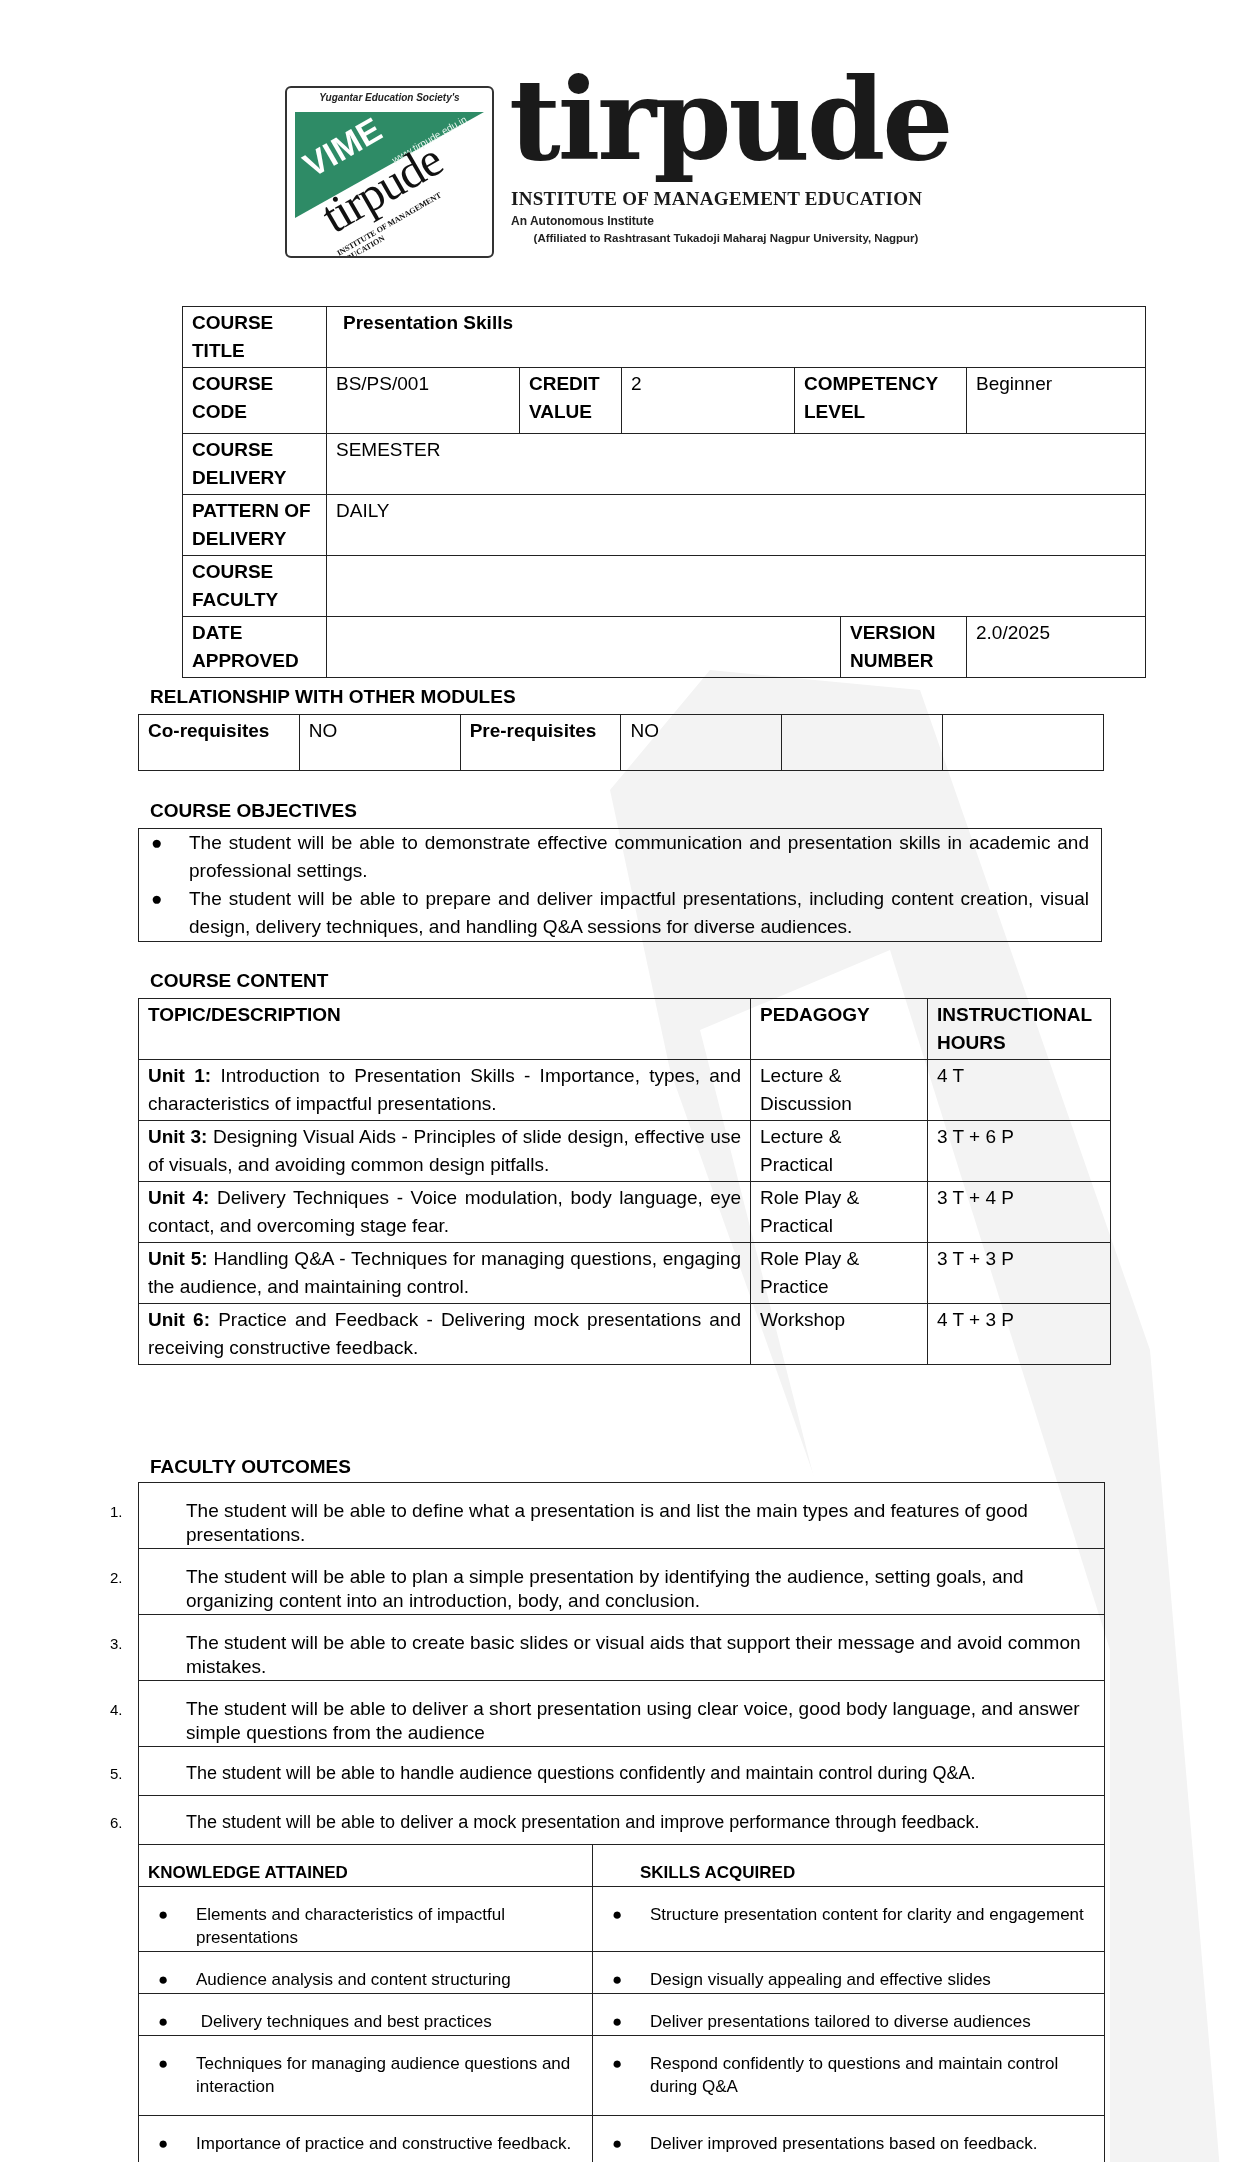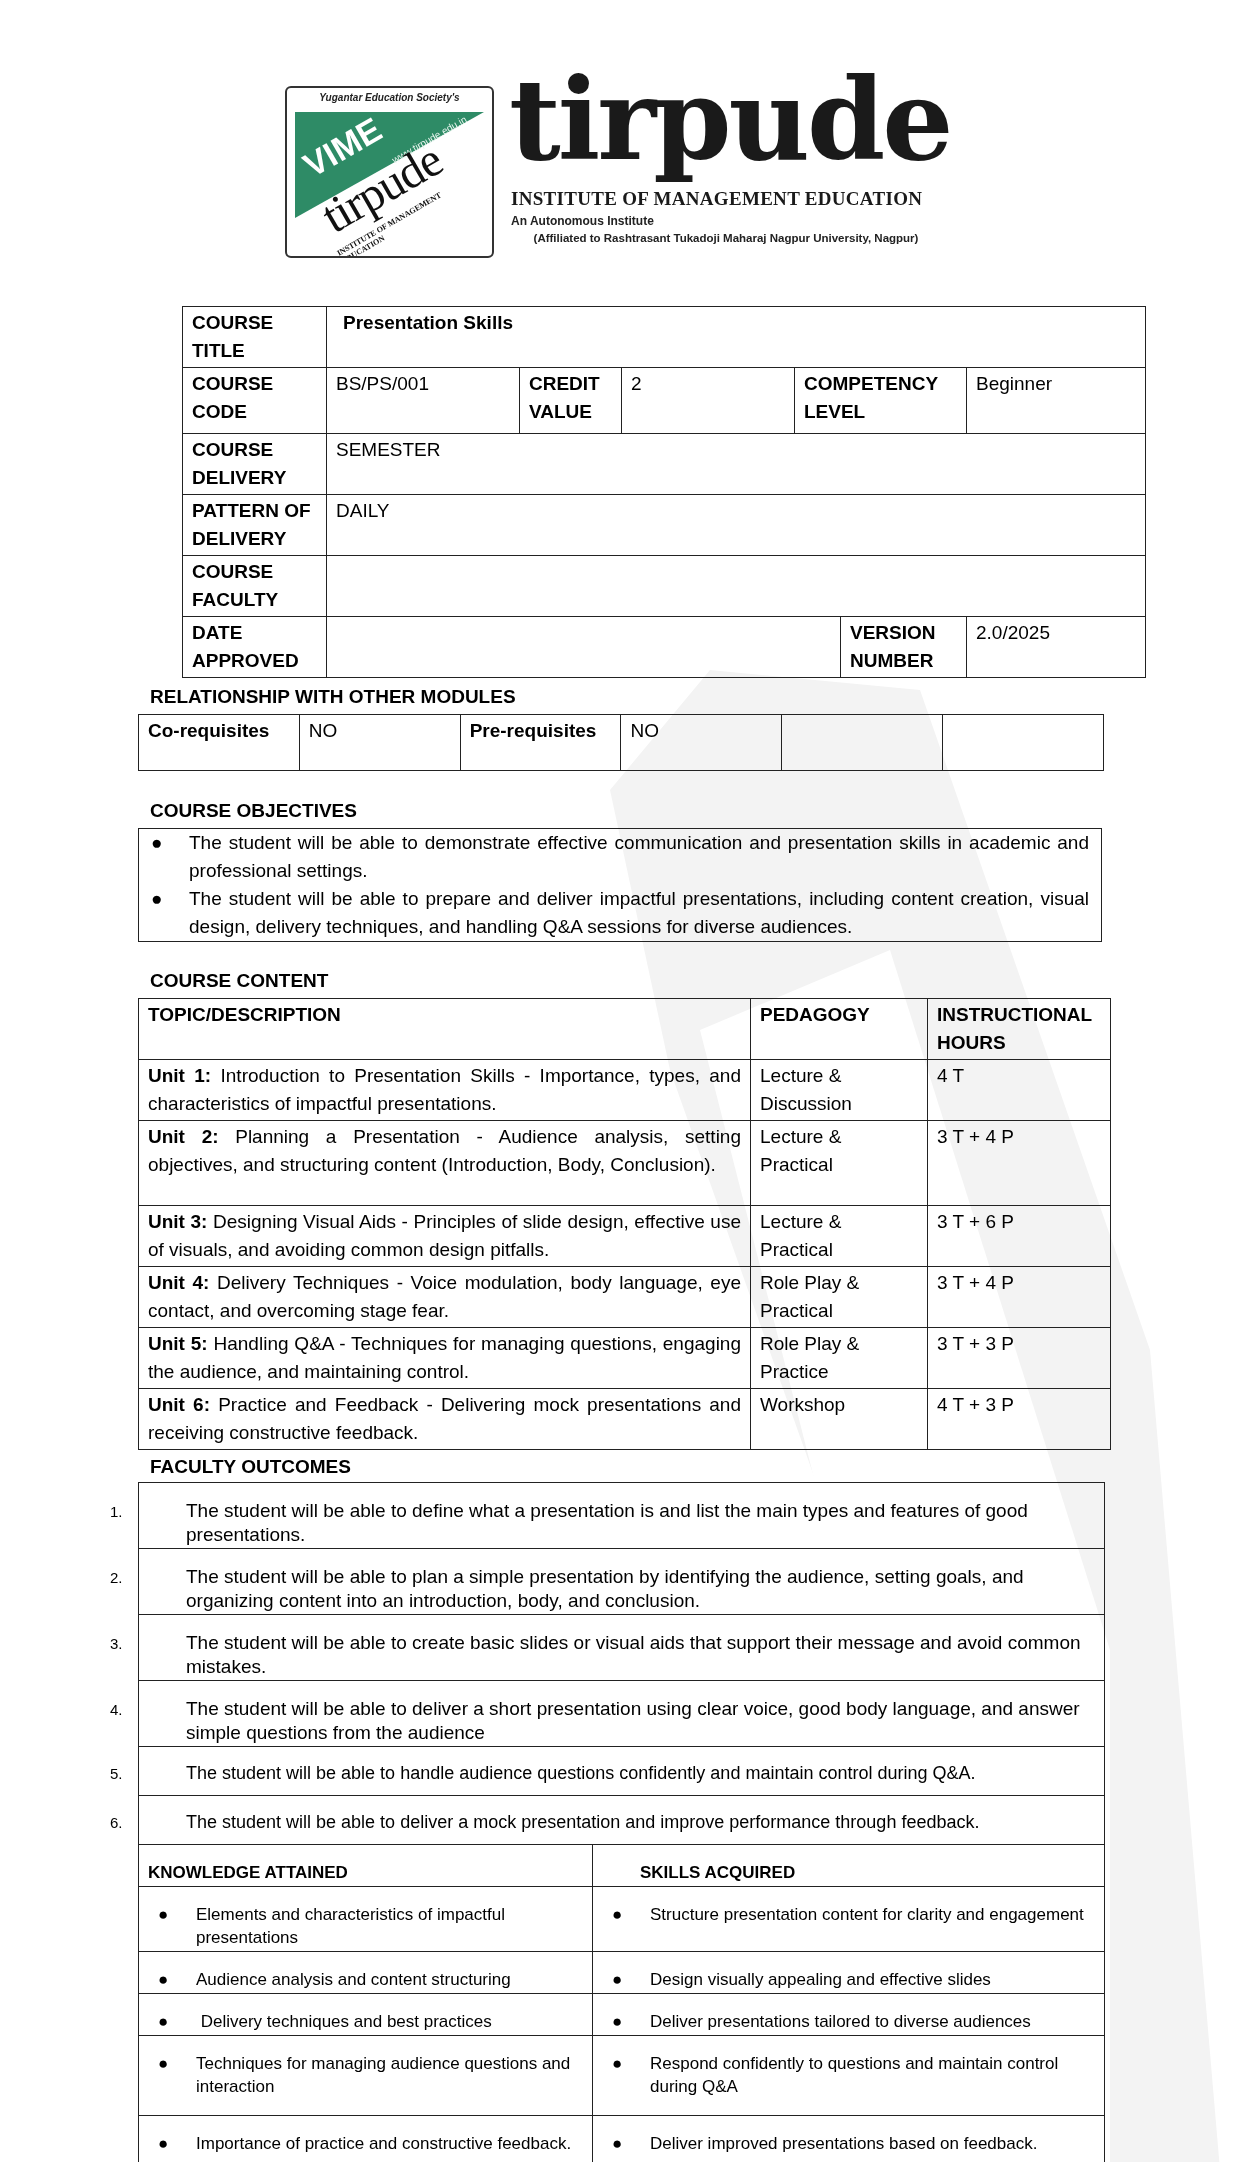--- a/index.html
+++ b/index.html
@@ -205,25 +205,20 @@
         <tr style="height:57px">
       <td class="lbl">TOPIC/DESCRIPTION</td>
       <td class="lbl">PEDAGOGY</td>
       <td class="lbl">INSTRUCTIONAL HOURS</td>
     </tr>
     <tr style="height:57px">
       <td class="just"><b>Unit 1:</b><span> Introduction to Presentation Skills - Importance, types, and characteristics of impactful presentations.</span></td>
       <td>Lecture &amp; Discussion</td>
       <td class="hrs">4 T</td>
     </tr>
-    <tr style="height:85px">
-      <td class="just"><b>Unit 2:</b><span> Planning a Presentation - Audience analysis, setting objectives, and structuring content (Introduction, Body, Conclusion).</span></td>
-      <td>Lecture &amp; Practical</td>
-      <td class="hrs">3 T + 4 P</td>
-    </tr>
     <tr style="height:57px">
       <td class="just"><b>Unit 3:</b><span> Designing Visual Aids - Principles of slide design, effective use of visuals, and avoiding common design pitfalls.</span></td>
       <td>Lecture &amp; Practical</td>
       <td class="hrs">3 T + 6 P</td>
     </tr>
     <tr style="height:57px">
       <td class="just"><b>Unit 4:</b><span> Delivery Techniques - Voice modulation, body language, eye contact, and overcoming stage fear.</span></td>
       <td>Role Play &amp; Practical</td>
       <td class="hrs">3 T + 4 P</td>
     </tr>

